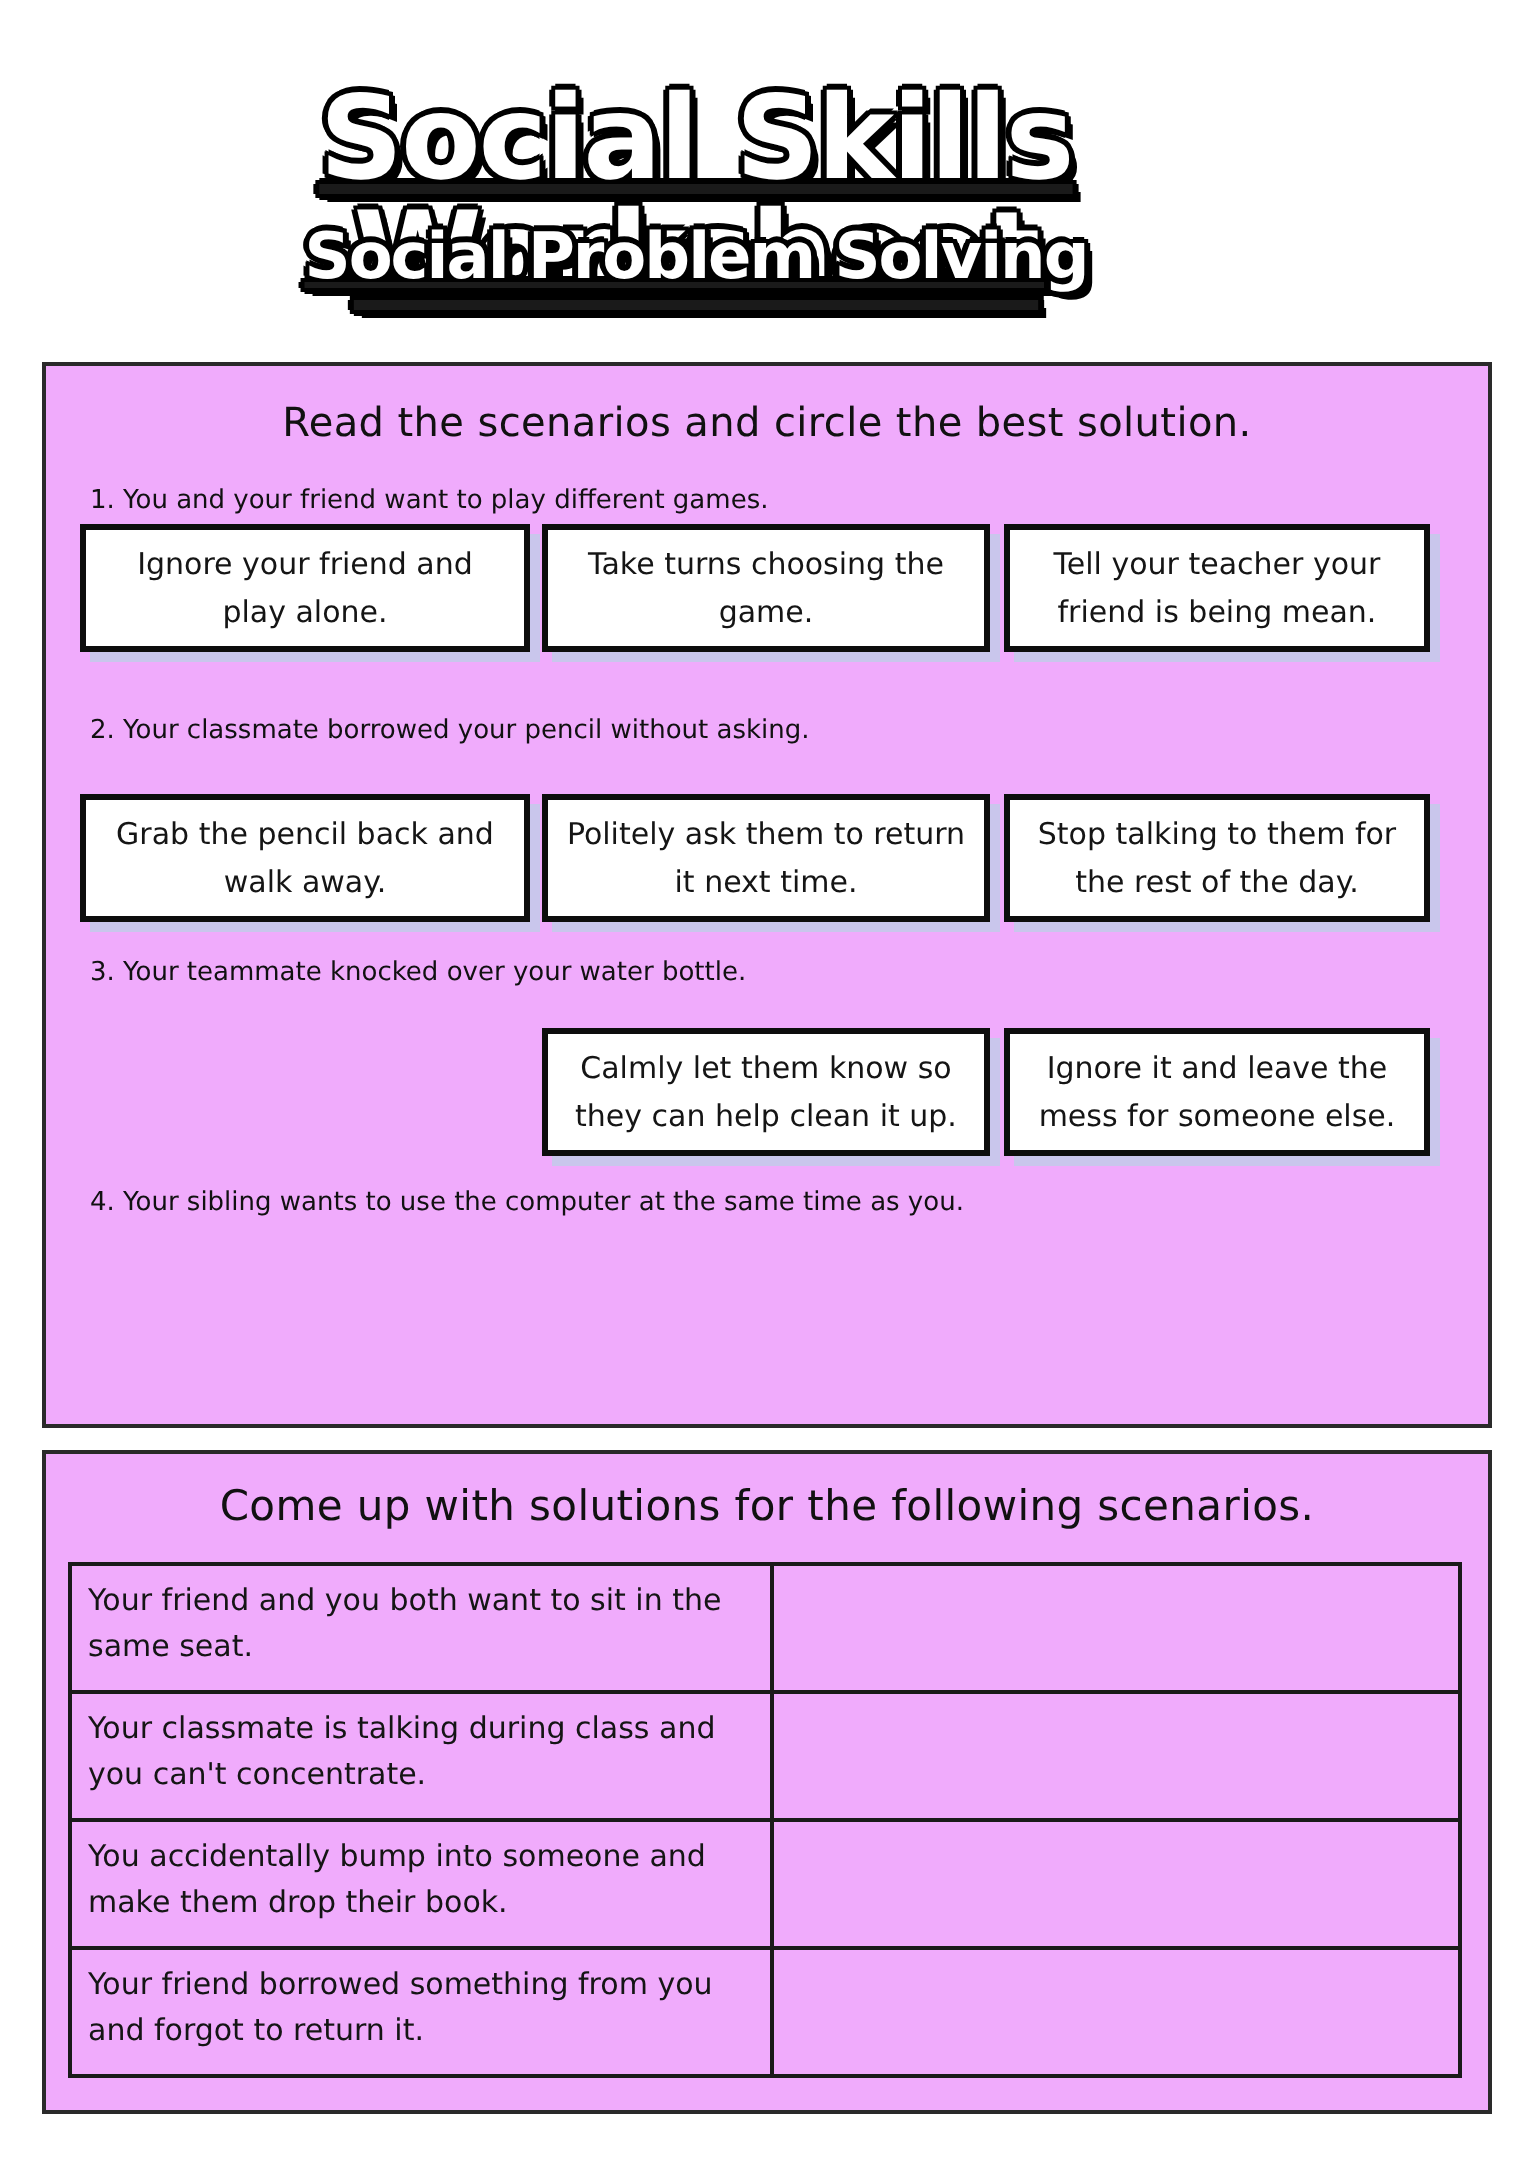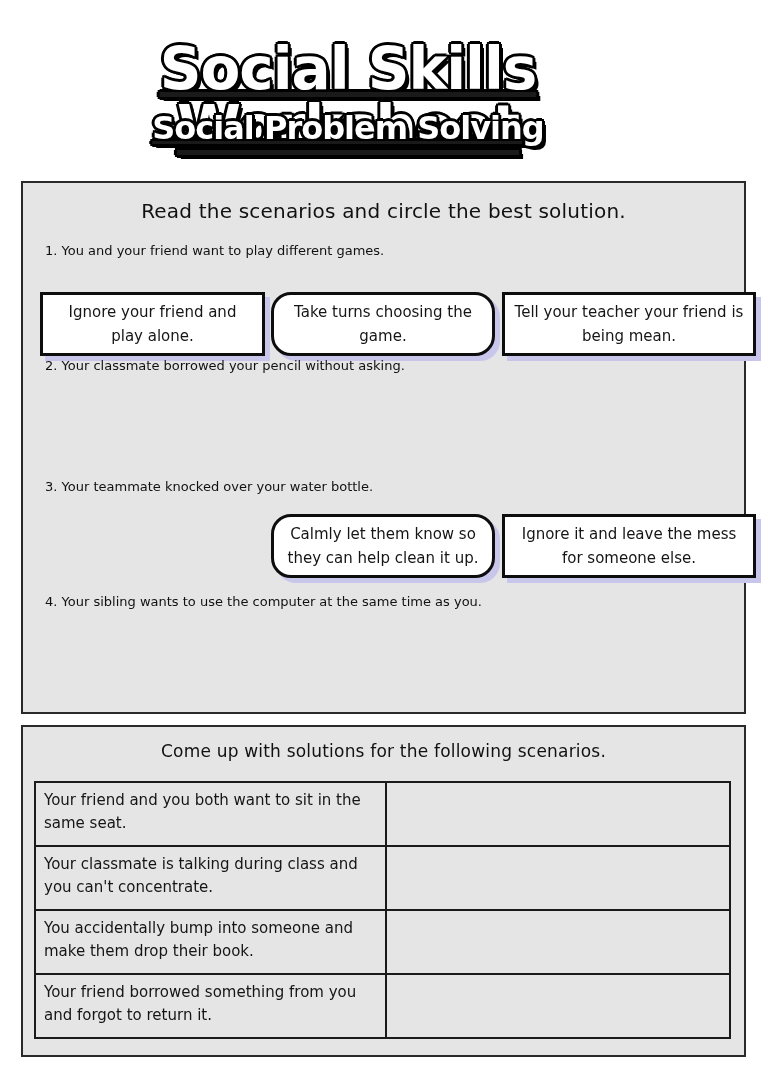--- a/index.html
+++ b/index.html
@@ -19,34 +19,34 @@
       2px 2px 0 #000, -2px -2px 0 #000, 2px -2px 0 #000, -2px 2px 0 #000,
       4px 4px 0 #000;
     line-height: 1;
   }
   .title-main { font-size: 58px; height: 66px; }
   .title-sub { font-size: 32px; margin-top: 6px; }
 
   .panel {
     position: absolute;
     border: 2px solid #2a2a2a;
-    background: #e5e5e5;
+    background: #f0abfc;
   }
   .panel-1 { left: 21px; top: 181px; width: 725px; height: 533px; }
   .panel-2 { left: 21px; top: 725px; width: 725px; height: 332px; }
 
   .instruction {
     position: absolute; left: 0; width: 100%;
     text-align: center;
     font-size: 20px;
     letter-spacing: 0.2px;
     color: #111;
   }
   .panel-1 .instruction { top: 16px; }
-  .panel-2 .instruction { top: 14px; font-size: 17px; }
+  .panel-2 .instruction { top: 14px; font-size: 21px; }
 
   .question {
     position: absolute; left: 22px;
     font-size: 13px;
     color: #111;
   }
 
   .options { position: absolute; left: 17px; width: 690px; height: 64px; }
   .option {
     position: absolute; top: 0;
@@ -56,22 +56,22 @@
     box-shadow: 5px 5px 0 #c9c6ec;
     display: flex; align-items: center; justify-content: center;
     text-align: center;
     font-size: 15px;
     line-height: 24px;
     padding: 0 8px;
     color: #151515;
     cursor: pointer;
   }
   .option.o1 { left: 0; width: 225px; }
-  .option.o2 { left: 231px; width: 224px; border-radius: 20px; }
-  .option.o3 { left: 462px; width: 254px; }
+  .option.o2 { left: 231px; width: 224px; }
+  .option.o3 { left: 462px; width: 213px; }
 
   .sol-table {
     position: absolute; left: 11px; top: 54px;
     width: 697px; height: 258px;
     border: 2px solid #1a1a1a;
     border-collapse: collapse;
   }
   .sol-table td {
     border: 2px solid #1a1a1a;
     height: 64px;
@@ -88,27 +88,32 @@
 
 <div class="title-wrap">
   <div class="title-main">Social Skills Worksheet</div>
   <div class="title-sub">Social Problem Solving</div>
 </div>
 
 <section class="panel panel-1">
   <div class="instruction">Read the scenarios and circle the best solution.</div>
 
   <div class="question" style="top:60px">1. You and your friend want to play different games.</div>
-  <div class="options" style="top:109px">
+  <div class="options" style="top:79px">
     <div class="option o1">Ignore your friend and play alone.</div>
     <div class="option o2">Take turns choosing the game.</div>
     <div class="option o3">Tell your teacher your friend is being mean.</div>
   </div>
 
   <div class="question" style="top:175px">2. Your classmate borrowed your pencil without asking.</div>
+  <div class="options" style="top:214px">
+    <div class="option o1">Grab the pencil back and walk away.</div>
+    <div class="option o2">Politely ask them to return it next time.</div>
+    <div class="option o3">Stop talking to them for the rest of the day.</div>
+  </div>
 
   <div class="question" style="top:296px">3. Your teammate knocked over your water bottle.</div>
   <div class="options" style="top:331px">
     <div class="option o2">Calmly let them know so they can help clean it up.</div>
     <div class="option o3">Ignore it and leave the mess for someone else.</div>
   </div>
 
   <div class="question" style="top:411px">4. Your sibling wants to use the computer at the same time as you.</div>
 </section>
 

